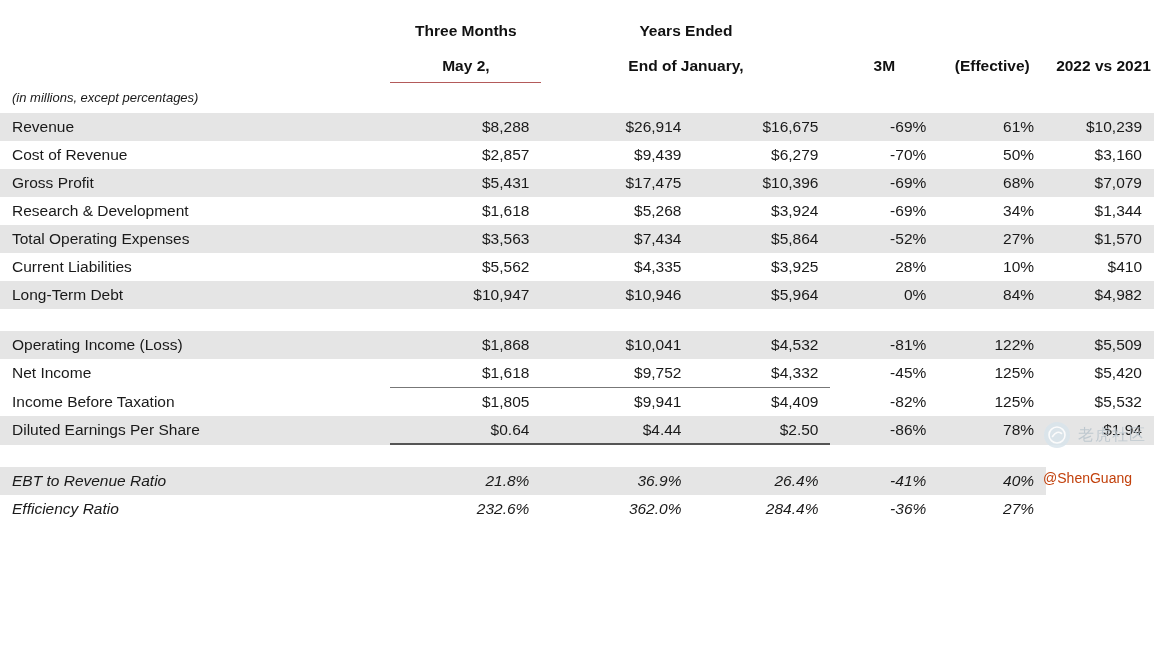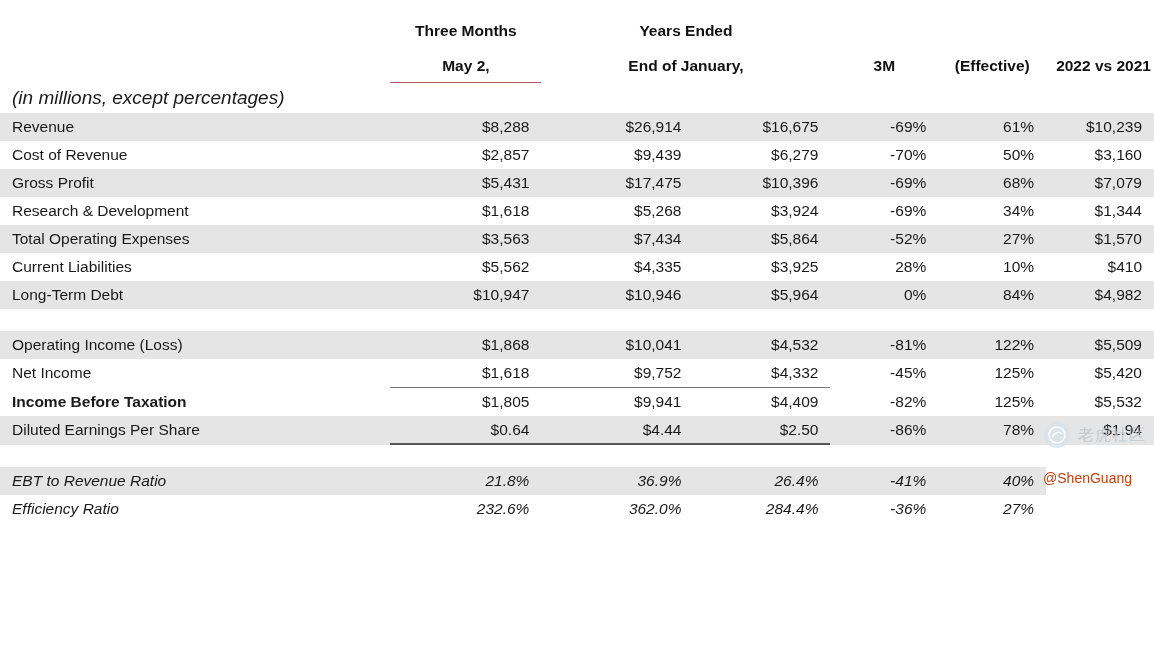--- a/index.html
+++ b/index.html
@@ -56,21 +56,21 @@
   .rule-blue {
     border-bottom: 1.2px solid #4a6fa5;
   }
   .rule-dark {
     border-bottom: 1.2px solid #3d3d3d;
   }
 
   .note-row td {
     height: 30px;
     font-style: italic;
-    font-size: 19px;
+    font-size: 13px;
     padding-left: 12px;
     color: #1a1a1a;
   }
 
   .data-row td {
     height: 28px;
   }
   .lbl {
     text-align: left;
     padding-left: 12px;
@@ -79,21 +79,21 @@
   }
   .num {
     text-align: right;
     padding-right: 12px;
     font-size: 15.5px;
     white-space: nowrap;
   }
   .hl-label, .hl-num {
     background: #e5e5e5;
   }
-  .bold { font-weight: bold; }
+  .bold { font-weight: normal; }
   .ital { font-style: italic; }
 
   .gap-row td { height: 22px; }
 
   .underline-dbl {
     border-bottom: 1px solid #555;
     box-shadow: inset 0 -4px 0 -3px #555;
   }
   .underline-single {
     border-bottom: 1px solid #777;

